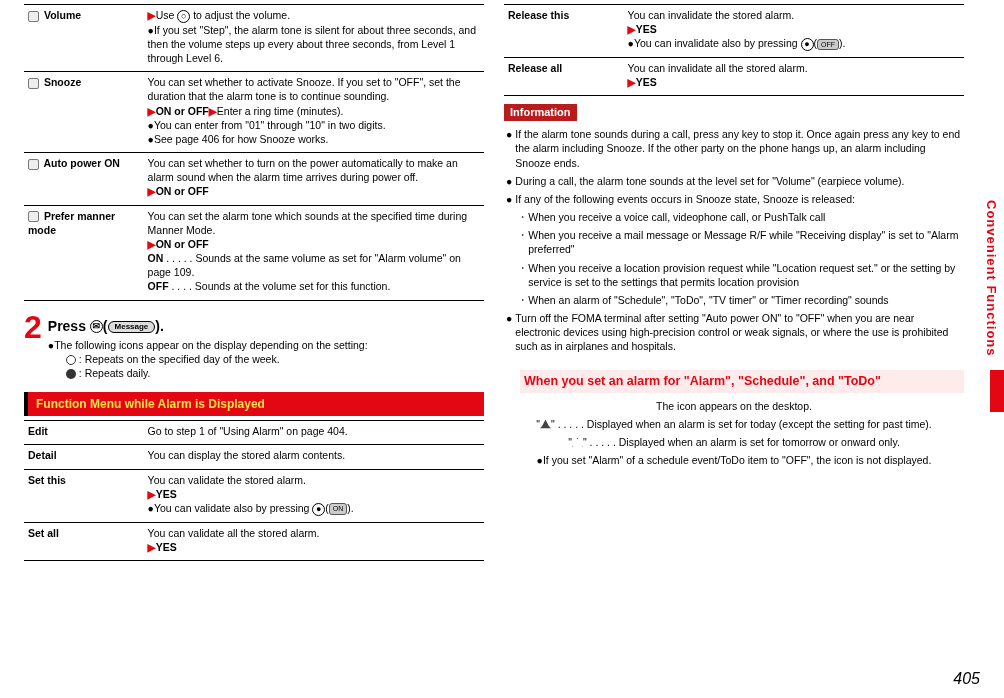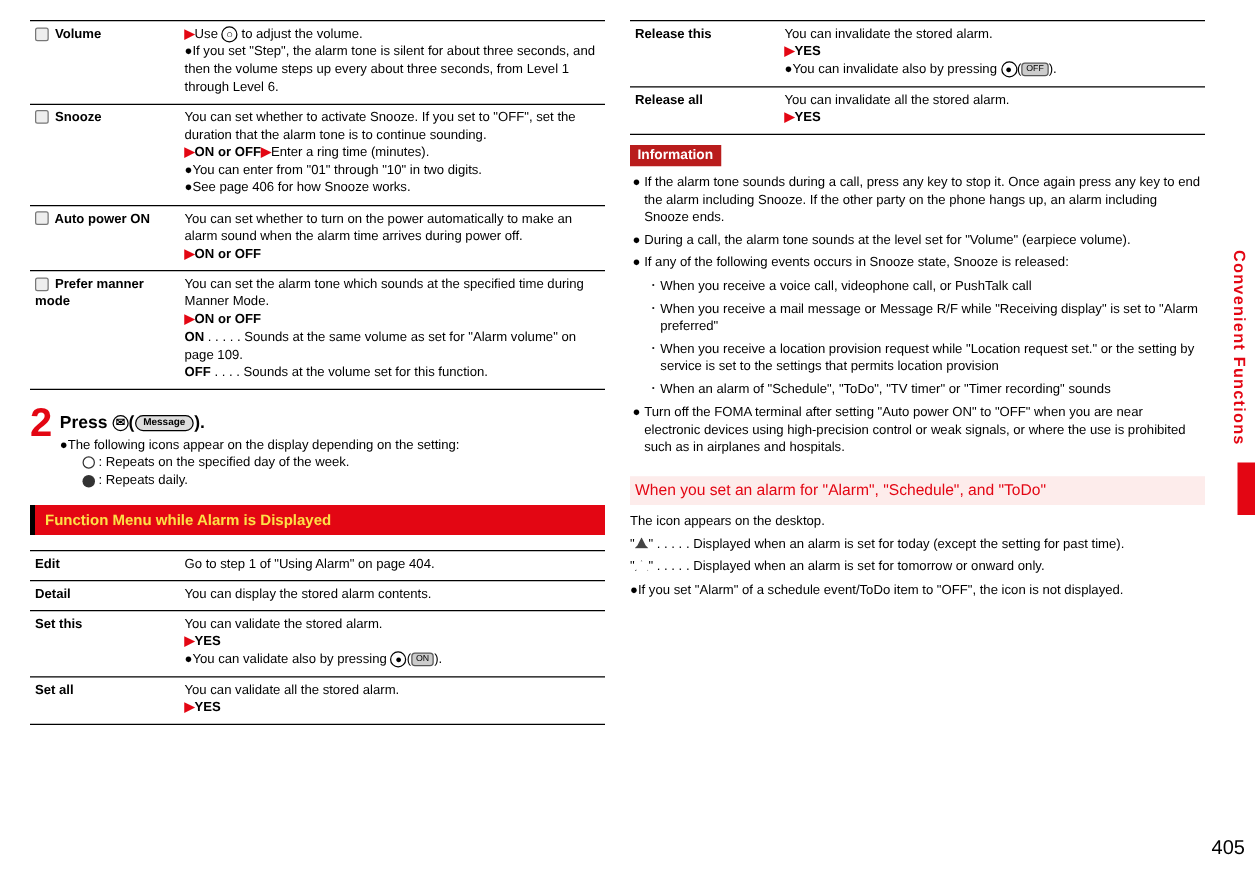--- a/index.html
+++ b/index.html
@@ -16,21 +16,20 @@
     display: flex;
     gap: 20px;
     padding: 4px 24px 0 24px;
   }
   .col {
     width: 460px;
   }
   table.settings {
     width: 100%;
     border-collapse: collapse;
-    margin-top: 12px;
   }
   table.settings td {
     border-top: 1px solid #000;
     border-bottom: 1px solid #000;
     padding: 3px 4px 6px 4px;
     vertical-align: top;
   }
   table.settings td.label {
     width: 26%;
     font-weight: bold;
@@ -127,45 +126,46 @@
     letter-spacing: 1px;
   }
   .side-tab-stripe {
     position: absolute;
     right: 0; top: 370px;
     width: 14px; height: 42px;
     background: #e30613;
   }
   .pagenum {
     position: absolute;
-    right: 8px;
+    right: 24px;
     bottom: 8px;
     font-size: 16px;
+    font-style: italic;
   }
   .icon-circle-filled {
     display:inline-block;width:10px;height:10px;border-radius:50%;background:#333;vertical-align:middle;margin-right:3px;
   }
   .icon-circle-outline {
     display:inline-block;width:10px;height:10px;border-radius:50%;border:1.5px solid #333;vertical-align:middle;margin-right:3px;
   }
   .shape-bell {
     display:inline-block;width:11px;height:11px;background:#444;clip-path:polygon(50% 0,80% 60%,100% 80%,0 80%,20% 60%);vertical-align:middle;
   }
   .shape-bell-o {
     display:inline-block;width:11px;height:11px;border:1.5px solid #444;clip-path:polygon(50% 0,80% 60%,100% 80%,0 80%,20% 60%);vertical-align:middle;
   }
   .when-red-line {
     color: #e30613;
-    font-weight: normal;
+    font-weight: bold;
     font-size: 12.5px;
     background: #fdeceb;
     padding: 3px 4px;
-    margin: 8px 0 6px 0;
-  }
-  .desktop-line { margin: 4px 0; }
+    margin: 8px 0 6px 16px;
+  }
+  .desktop-line { margin: 4px 0; text-align: center; }
 </style>
 </head>
 <body>
 
 <div class="page">
 
   <div class="col">
     <table class="settings">
       <tbody id="left-rows">
           <tr>

